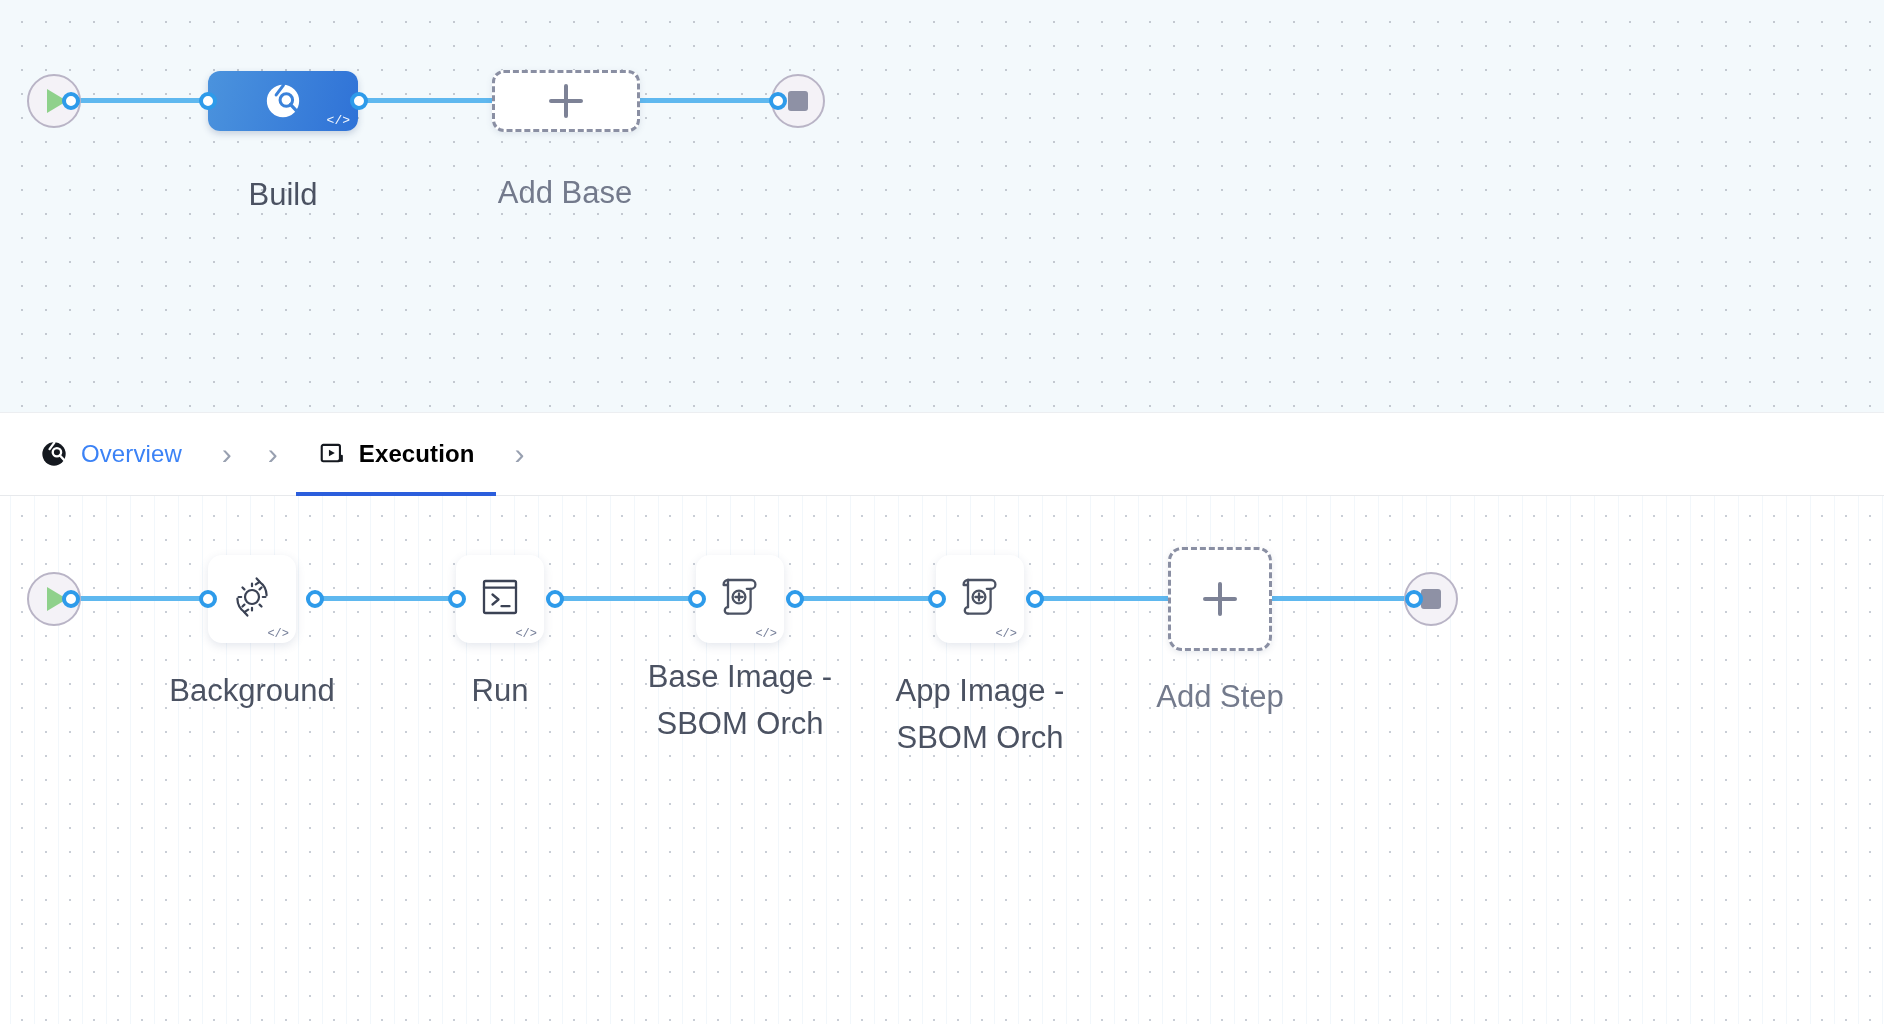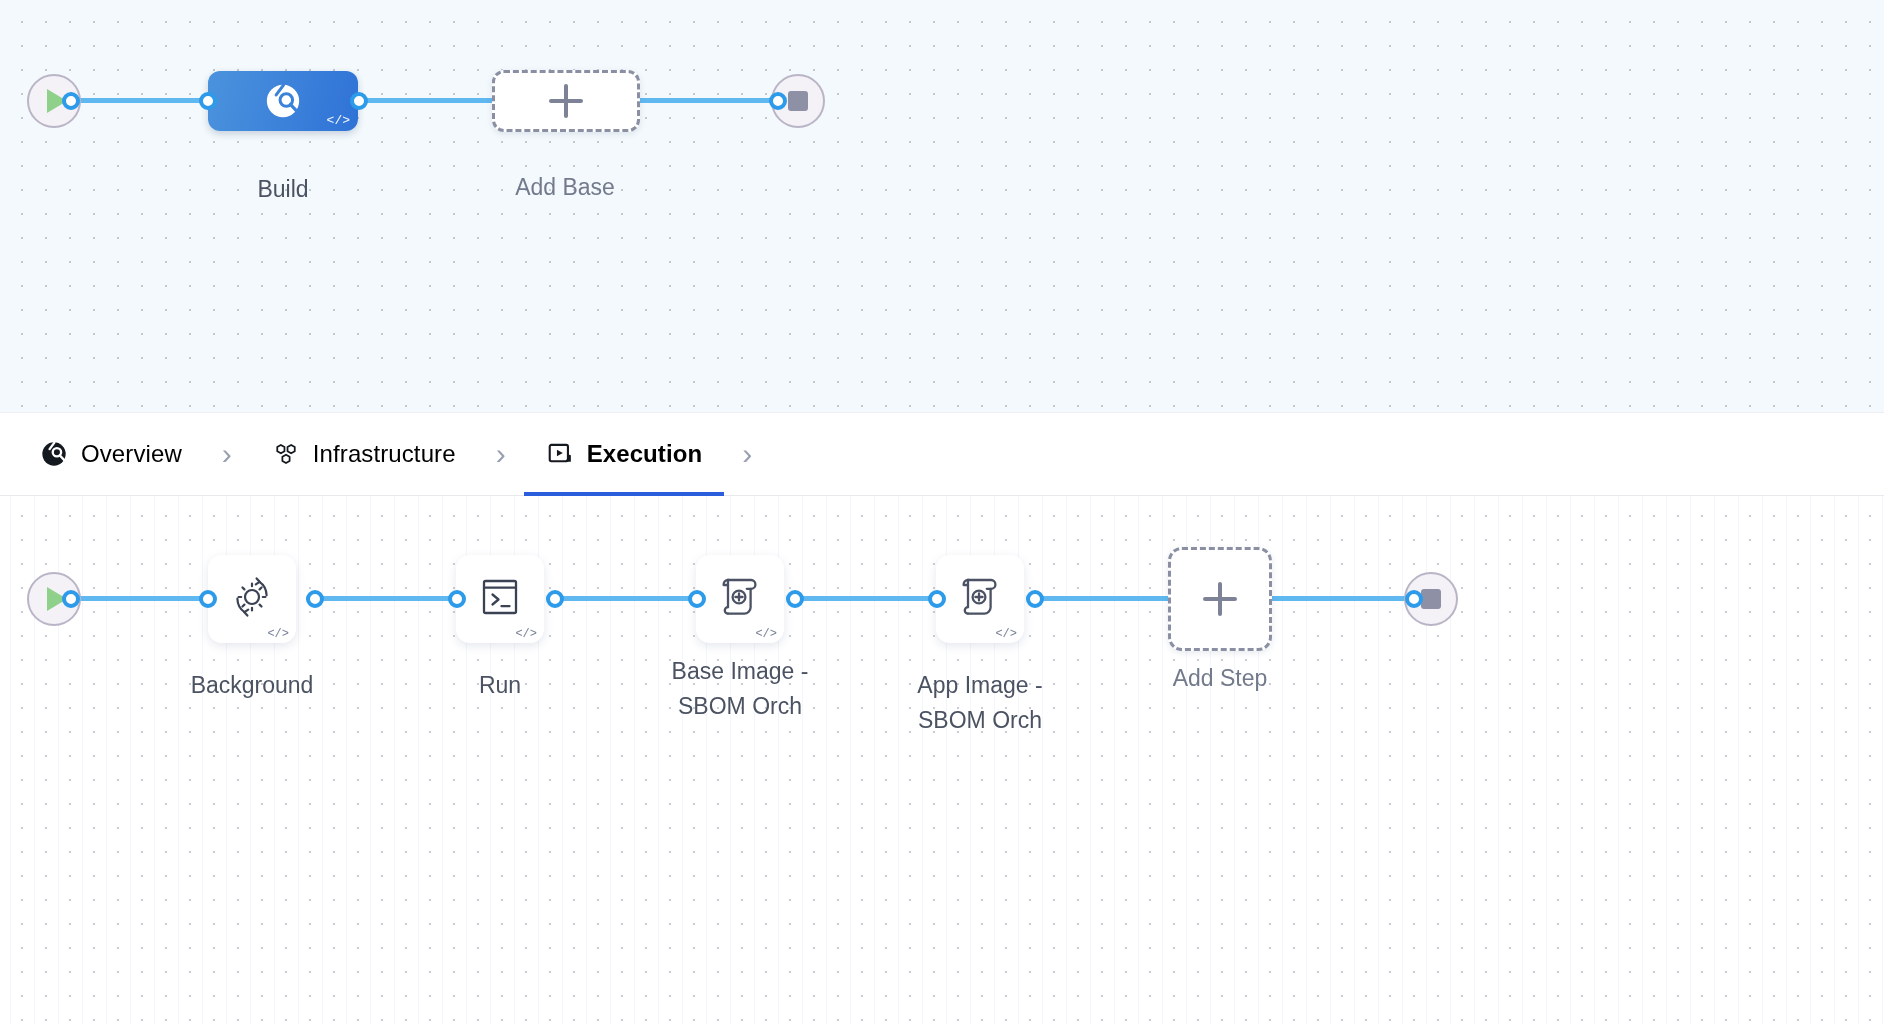--- a/index.html
+++ b/index.html
@@ -32,21 +32,21 @@
     z-index: 5;
   }
   .tab {
     display: flex; align-items: center; gap: 13px;
     height: 84px;
     padding: 0 22px;
     cursor: pointer;
     position: relative;
   }
   .tab .tab-label {
-    font-size: 24px; color: #000000; letter-spacing: .1px; white-space: nowrap;
+    font-size: 24px; color: #3b82f6; letter-spacing: .1px; white-space: nowrap;
   }
   .tab.active .tab-label { font-weight: bold; color: #000000; }
   .tab.active::after {
     content:""; position: absolute; left: 0; right: 0; bottom: 0;
     height: 4px; background: #2b5edc;
   }
   .tab-sep {
     color: #98a0b0; font-size: 30px; line-height: 1;
     padding: 0 18px; user-select: none;
   }
@@ -140,21 +140,21 @@
   }
   .node-step .stepicon {
     position: absolute; left: 50%; top: 48%;
     transform: translate(-50%,-50%);
     width: 48px; height: 48px;
   }
 
   
   .node-label {
     position: absolute; text-align: center;
-    font-size: 23px; color: #4b5262; line-height: 1.5;
+    font-size: 31px; color: #4b5262; line-height: 1.5;
     white-space: pre-line; pointer-events: none;
   }
   .node-label.muted { color: #737a8c; }
 </style>
 </head>
 <body>
 
 <div class="root">
 
   <div class="stage-canvas">
@@ -198,30 +198,20 @@
       <svg class="tab-icon" viewBox="0 0 24 24">
         <path d="M12 2a10 10 0 1 0 0 20 10 10 0 0 0 0-20z" fill="#14181f"></path>
         <circle cx="14.5" cy="10.5" r="3.6" fill="none" stroke="#ffffff" stroke-width="2"></circle>
         <path d="M16.9 13.1 L20.6 17" stroke="#ffffff" stroke-width="2" stroke-linecap="round"></path>
         <path d="M12.3 2.2 L8.2 7.8" stroke="#ffffff" stroke-width="2" stroke-linecap="round"></path>
       </svg>
       <span class="tab-label">Overview</span>
     </div>
     <span class="tab-sep">›</span>
 
-    <div class="tab">
-      <svg class="tab-icon" viewBox="0 0 24 24">
-        <g fill="none" stroke="#14181f" stroke-width="1.5" stroke-linejoin="round">
-          <path d="M7.6 4.2 10.7 6v3.6L7.6 11.4 4.5 9.6V6z"></path>
-          <path d="M16.4 4.2 19.5 6v3.6l-3.1 1.8-3.1-1.8V6z"></path>
-          <path d="M12 12.6 15.1 14.4V18l-3.1 1.8L8.9 18v-3.6z"></path>
-        </g>
-      </svg>
-      <span class="tab-label">Infrastructure</span>
-    </div>
     <span class="tab-sep">›</span>
 
     <div class="tab active">
       <svg class="tab-icon" viewBox="0 0 24 24">
         <rect x="3.2" y="4.2" width="15.6" height="14" rx="1.4" fill="none" stroke="#14181f" stroke-width="1.8"></rect>
         <path d="M9.4 8.4 14.4 11.2 9.4 14z" fill="#14181f"></path>
         <path d="M20.4 13.5v4.2h-2.6" fill="none" stroke="#14181f" stroke-width="1.8" stroke-linecap="round"></path>
       </svg>
       <span class="tab-label">Execution</span>
     </div>
@@ -309,21 +299,21 @@
       </svg>
       <span class="code-badge">&lt;/&gt;</span>
     </div>
     <div class="port" style="left:1026px; top:94px;"></div>
     <div class="node-label" style="left:880px; top:172px; width:200px;">App Image -
 SBOM Orch</div>
 
     <div class="node-add" style="left:1168px; top:51px; width:104px; height:104px; border-radius:14px;">
       <span class="plus"></span>
     </div>
-    <div class="node-label muted" style="left:1120px; top:165px; width:200px;">Add Step</div>
+    <div class="node-label muted" style="left:1120px; top:178px; width:200px;">Add Step</div>
 
     <div class="port" style="left:1405px; top:94px;"></div>
     <div class="terminal" style="left:1404px; top:76px;">
       <div class="stop-sq"></div>
     </div>
   </div>
 
 </div>
 
 </body></html>

